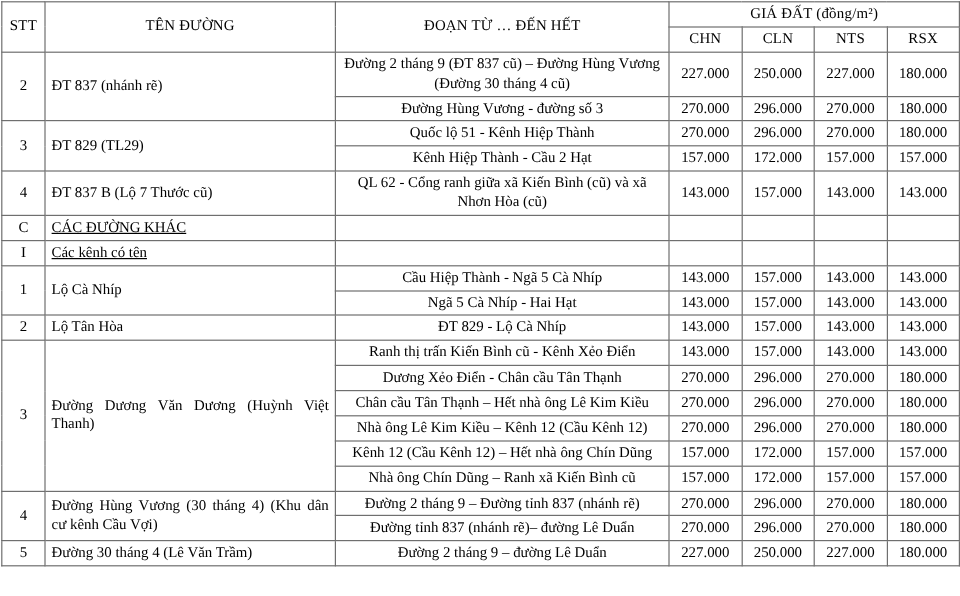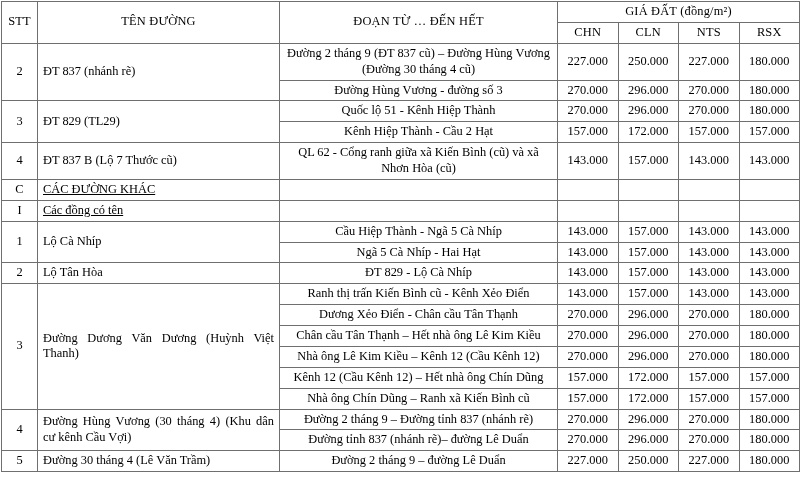--- a/index.html
+++ b/index.html
@@ -125,21 +125,21 @@
         <td class="section-stt" rowspan="1">C</td>
         <td class="section-label" rowspan="1">CÁC ĐƯỜNG KHÁC</td>
         <td class="seg"></td>
         <td class="price"></td>
         <td class="price"></td>
         <td class="price"></td>
         <td class="price"></td>
       </tr>
       <tr>
         <td class="section-stt" rowspan="1">I</td>
-        <td class="section-label" rowspan="1">Các đồng có tên</td>
+        <td class="section-label" rowspan="1">Các kênh có tên</td>
         <td class="seg"></td>
         <td class="price"></td>
         <td class="price"></td>
         <td class="price"></td>
         <td class="price"></td>
       </tr>
       <tr>
         <td class="stt" rowspan="2">1</td>
         <td class="name" rowspan="2">Lộ Cà Nhíp</td>
         <td class="seg">Cầu Hiệp Thành - Ngã 5 Cà Nhíp</td>

